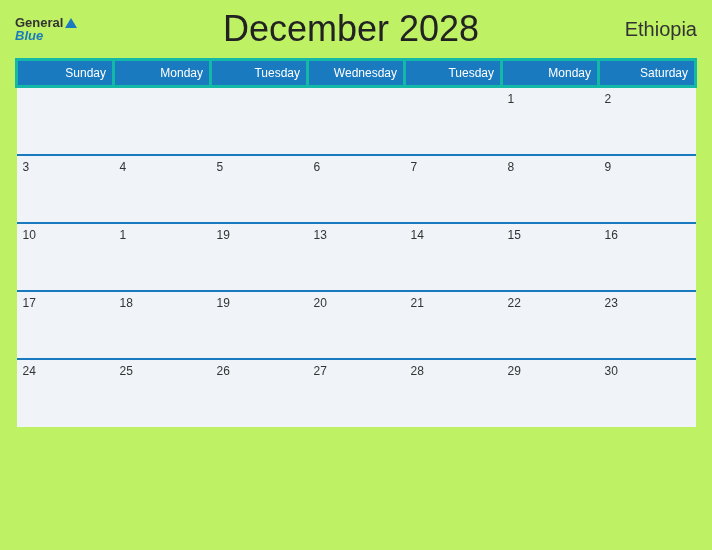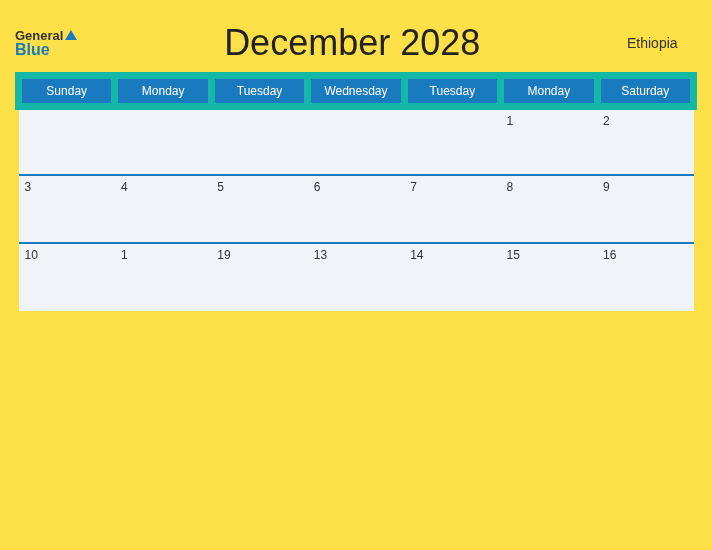--- a/index.html
+++ b/index.html
@@ -6,44 +6,45 @@
     body {
       width: 712px;
       height: 550px;
       background: #fff;
       font-family: Arial, sans-serif;
       overflow: hidden;
     }
     .page {
       width: 712px;
       height: 550px;
-      background: #fde047;
-      padding: 22px 15px;
+      background: #bef264;
+      padding: 8px 15px;
     }
     .header {
       display: flex;
       align-items: center;
       justify-content: space-between;
       margin-bottom: 8px;
     }
     .logo {
       display: flex;
       flex-direction: column;
       align-items: flex-start;
       line-height: 1;
     }
     .logo-general {
       font-size: 13px;
       font-weight: bold;
       color: #333;
     }
     .logo-blue {
-      font-size: 16px;
+      font-size: 13px;
       font-weight: bold;
       color: #1a7abf;
+      font-style: italic;
     }
     .logo-triangle {
       display: inline-block;
       width: 0;
       height: 0;
       border-left: 6px solid transparent;
       border-right: 6px solid transparent;
       border-bottom: 10px solid #1a7abf;
       margin-left: 2px;
       vertical-align: middle;
@@ -53,37 +54,37 @@
       align-items: center;
     }
     .title {
       font-size: 36px;
       font-weight: normal;
       color: #222;
       text-align: center;
       flex: 1;
     }
     .country {
-      font-size: 14px;
+      font-size: 20px;
       color: #333;
       min-width: 70px;
-      text-align: left;
+      text-align: center;
     }
     .calendar {
       width: 100%;
       border-collapse: collapse;
     }
     .calendar thead tr th {
       background: #1a7abf;
       color: #fff;
       font-size: 12px;
       font-weight: normal;
       padding: 5px 6px;
-      text-align: center;
-      border: 7px solid #14b8a6;
+      text-align: right;
+      border: 3px solid #14b8a6;
     }
     .calendar tbody tr td {
       border-top: 2px solid #1a7abf;
       background: #f0f4f8;
       vertical-align: top;
       padding: 4px 6px;
       font-size: 12px;
       color: #333;
       height: 68px;
       width: 14.28%;
@@ -145,15 +146,33 @@
         </tr>
         <tr>
           <td><span class="day-num">10</span></td>
           <td><span class="day-num">1</span></td>
           <td><span class="day-num">19</span></td>
           <td><span class="day-num">13</span></td>
           <td><span class="day-num">14</span></td>
           <td><span class="day-num">15</span></td>
           <td><span class="day-num">16</span></td>
         </tr>
+        <tr>
+          <td><span class="day-num">17</span></td>
+          <td><span class="day-num">18</span></td>
+          <td><span class="day-num">19</span></td>
+          <td><span class="day-num">20</span></td>
+          <td><span class="day-num">21</span></td>
+          <td><span class="day-num">22</span></td>
+          <td><span class="day-num">23</span></td>
+        </tr>
+        <tr>
+          <td><span class="day-num">24</span></td>
+          <td><span class="day-num">25</span></td>
+          <td><span class="day-num">26</span></td>
+          <td><span class="day-num">27</span></td>
+          <td><span class="day-num">28</span></td>
+          <td><span class="day-num">29</span></td>
+          <td><span class="day-num">30</span></td>
+        </tr>
       </tbody>
   </table>
 </div>
 
 </body></html>

